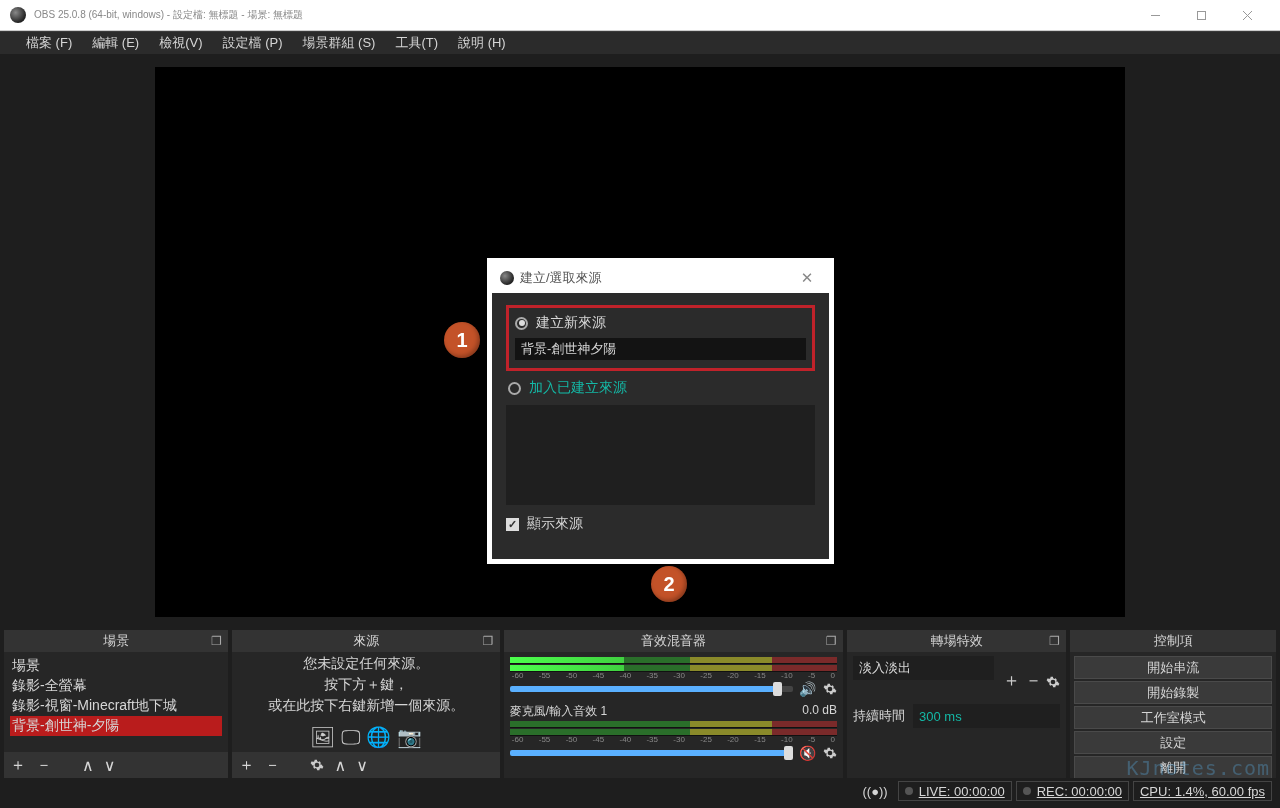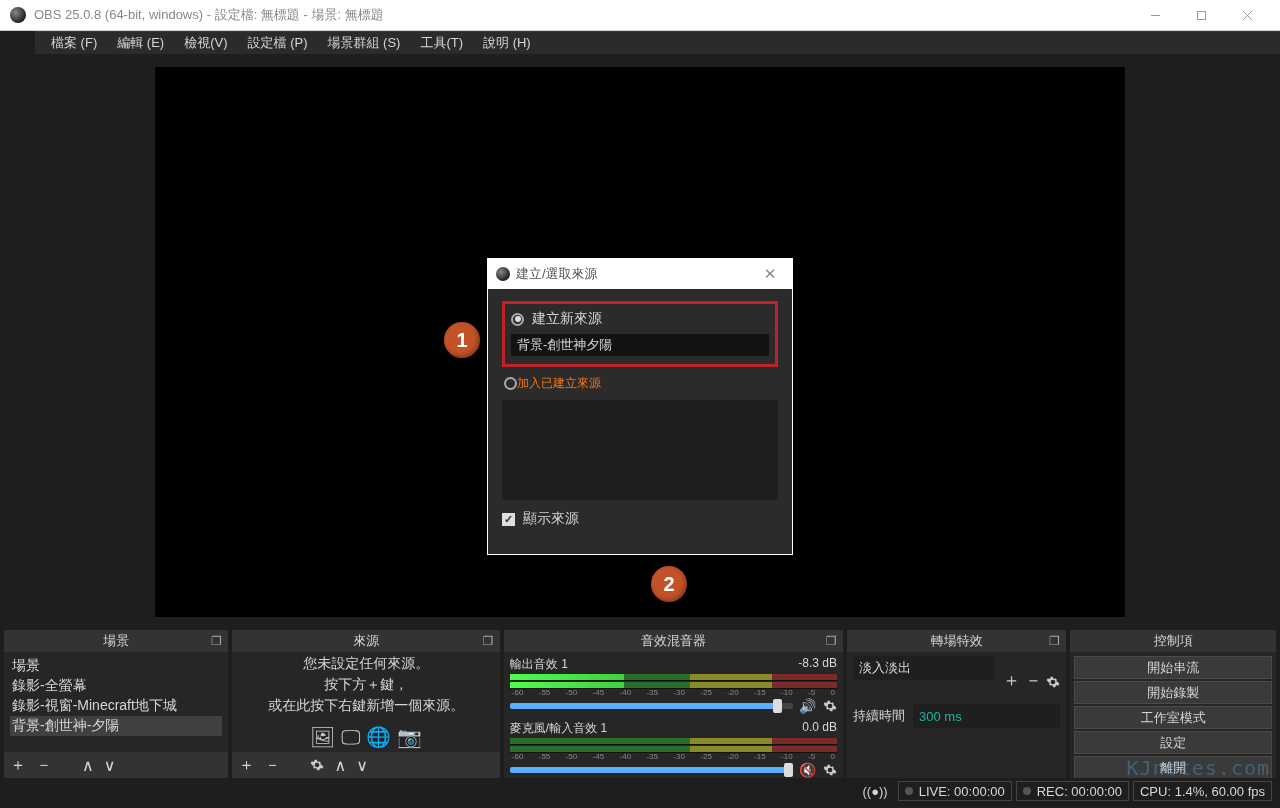--- a/index.html
+++ b/index.html
@@ -1,45 +1,45 @@
 <!DOCTYPE html>
 <html><head>
 <meta charset="utf-8">
 <style>
 * { margin: 0; padding: 0; box-sizing: border-box; font-family: "Microsoft JhengHei", "PingFang TC", Arial, sans-serif; }
 body { width: 1280px; height: 808px; background: #1e1e1e; overflow: hidden; position: relative; }
 
 
 .titlebar { height: 31px; background: #fff; display: flex; align-items: center; padding: 0 10px; border-bottom: 1px solid #ccc; }
 .titlebar .app-icon { width: 16px; height: 16px; border-radius: 50%; background: radial-gradient(circle at 35% 35%, #888 0%, #222 70%); margin-right: 8px; }
-.titlebar .title { color: #888; font-size: 13px; flex: 1; }
+.titlebar .title { color: #888; font-size: 10px; flex: 1; }
 .titlebar .winbtn { width: 46px; height: 31px; display: flex; align-items: center; justify-content: center; color: #999; font-size: 14px; }
 .winbtn svg { stroke: #999; fill: none; }
 
 
-.menubar { height: 23px; background: #2b2b2b; display: flex; align-items: center; padding: 0 6px; border-top: 1px solid #3a3a3a; margin-left: 35px; }
+.menubar { height: 23px; background: #2b2b2b; display: flex; align-items: center; padding: 0 16px; border-top: 1px solid #3a3a3a; }
 .menubar .menuitem { color: #d6d6d6; font-size: 13px; padding: 2px 10px; }
 
 
 .preview-area { height: 576px; background: #1e1e1e; display: flex; align-items: center; justify-content: center; padding: 18px 0; }
 .preview-canvas { width: 970px; height: 550px; background: #000; position: relative; }
 
 
-.dialog { position: absolute; left: 487px; top: 258px; width: 306px; background: #2b2b2b; border: 1px solid #ffffff; box-shadow: 0 4px 20px rgba(0,0,0,.5); }
+.dialog { position: absolute; left: 487px; top: 258px; width: 347px; background: #2b2b2b; border: 5px solid #ffffff; box-shadow: 0 4px 20px rgba(0,0,0,.5); }
 .dialog-titlebar { height: 30px; background: #fff; display: flex; align-items: center; padding: 0 8px; }
 .dialog-titlebar .app-icon { width: 14px; height: 14px; border-radius: 50%; background: radial-gradient(circle at 35% 35%, #888 0%, #222 70%); margin-right: 6px; }
 .dialog-titlebar .title { color: #555; font-size: 13px; flex: 1; }
 .dialog-titlebar .close { width: 28px; text-align: center; color: #888; font-size: 15px; }
 .dialog-body { padding: 12px 14px 14px 14px; }
 .radiogroup { border: 3px solid #c0222a; padding: 6px 6px 8px 6px; margin-bottom: 8px; }
 .radio-row { display: flex; align-items: center; gap: 8px; color: #d6d6d6; font-size: 14px; margin-bottom: 6px; }
 .radio { width: 13px; height: 13px; border-radius: 50%; border: 2px solid #aaa; background: #2b2b2b; display: inline-flex; align-items: center; justify-content: center; }
 .radio.checked::after { content: ""; width: 6px; height: 6px; border-radius: 50%; background: #ddd; }
 .name-input { width: 100%; height: 22px; background: #131313; color: #d6d6d6; font-size: 13px; padding: 2px 6px; border: none; }
-.radio-row2 { display: flex; align-items: center; gap: 0; color: #f97316; font-size: 12px; margin: 8px 0 8px 2px; }
+.radio-row2 { display: flex; align-items: center; gap: 8px; color: #14b8a6; font-size: 14px; margin: 8px 0 8px 2px; }
 .source-list { width: 100%; height: 100px; background: #1f1f1f; margin-bottom: 10px; }
 .check-row { display: flex; align-items: center; gap: 8px; color: #d6d6d6; font-size: 14px; margin-bottom: 12px; }
 .checkbox { width: 13px; height: 13px; background: #ddd; display: flex; align-items: center; justify-content: center; color: #333; font-size: 11px; font-weight: bold; }
 .dialog-buttons { display: flex; justify-content: flex-end; gap: 10px; }
 .dlgbtn { width: 66px; height: 28px; background: #3a3a3a; color: #d6d6d6; font-size: 14px; display: flex; align-items: center; justify-content: center; border: 1px solid #555; }
 .dlgbtn.hl { outline: 3px solid #c0222a; }
 
 
 .anno { position: absolute; width: 36px; height: 36px; border-radius: 50%; background: #c35228; color: #fff; display: flex; align-items: center; justify-content: center; font-size: 20px; font-weight: bold; box-shadow: inset -2px -2px 4px rgba(0,0,0,.3); }
 
@@ -47,21 +47,21 @@
 .docks { height: 148px; display: flex; gap: 4px; padding: 0 4px; background: #1e1e1e; }
 .dock { background: #262626; display: flex; flex-direction: column; }
 .dock-header { height: 22px; background: #333; color: #d6d6d6; font-size: 13px; display: flex; align-items: center; justify-content: center; position: relative; }
 .dock-header .popicon { position: absolute; right: 4px; top: 3px; width: 16px; height: 16px; color: #aaa; display: flex; align-items: center; justify-content: center; font-size: 12px; }
 .dock-body { flex: 1; padding: 4px 6px; overflow: hidden; }
 .dock-footer { height: 26px; background: #333; display: flex; align-items: center; gap: 10px; padding: 0 6px; color: #d6d6d6; font-size: 16px; }
 
 
 .scenes { width: 225px; }
 .scene-item { color: #d6d6d6; font-size: 14px; padding: 1px 2px; }
-.scene-item.selected { background: #404040; }
+.scene-item.selected { background: #b91c1c; }
 
 
 .sources { width: 268px; }
 .sources .dock-body { display: flex; flex-direction: column; align-items: center; justify-content: center; color: #d6d6d6; font-size: 14px; text-align: center; line-height: 1.5; }
 .sources-icons { display: flex; gap: 6px; margin-top: 6px; font-size: 20px; color: #ccc; }
 
 
 .mixer { width: 340px; }
 .mixer-ch { margin-bottom: 6px; }
 .mixer-row1 { display: flex; justify-content: space-between; color: #d6d6d6; font-size: 12px; }
@@ -83,21 +83,21 @@
 .tctrl { display: flex; gap: 4px; align-items: center; color: #ccc; font-size: 18px; margin-left: auto; }
 
 
 .controls { width: 206px; }
 .controls .dock-body { padding: 4px; }
 .ctrlbtn { height: 23px; background: #3a3a3a; color: #d6d6d6; font-size: 13px; display: flex; align-items: center; justify-content: center; margin-bottom: 2px; border: 1px solid #4a4a4a; }
 
 
 .statusbar { height: 26px; background: #1e1e1e; display: flex; align-items: center; justify-content: flex-end; gap: 4px; padding: 0 8px; color: #d6d6d6; font-size: 13px; }
 .status-seg { display: flex; align-items: center; gap: 6px; padding: 0 6px; }
-.status-seg.box { border: 1px solid #444; height: 20px; }
+.status-seg.box { border: 1px solid #444; height: 20px; text-decoration: underline; }
 .dot { width: 8px; height: 8px; border-radius: 50%; background: #555; }
 
 .watermark { position: absolute; right: 10px; bottom: 28px; color: rgba(90,170,220,.35); font-size: 20px; font-family: monospace; letter-spacing: 1px; pointer-events: none; }
 
 .gear { display: inline-block; width: 14px; height: 14px; }
 .gear svg { width: 100%; height: 100%; }
 </style>
 </head>
 <body>
 
@@ -215,24 +215,20 @@
     </div>
   </div>
 
   <div class="dock mixer">
     <div class="dock-header">
         <span>音效混音器</span>
         <span class="popicon">❐</span>
       </div>
     <div class="dock-body">
       <div class="mixer-ch">
-        <div class="mixer-row1">
-            <span>輸出音效 1</span>
-            <span>-8.3 dB</span>
-          </div>
         <div class="meter active"></div>
         <div class="meter active"></div>
         <div class="scale">
             <span>-60</span>
             <span>-55</span>
             <span>-50</span>
             <span>-45</span>
             <span>-40</span>
             <span>-35</span>
             <span>-30</span>

